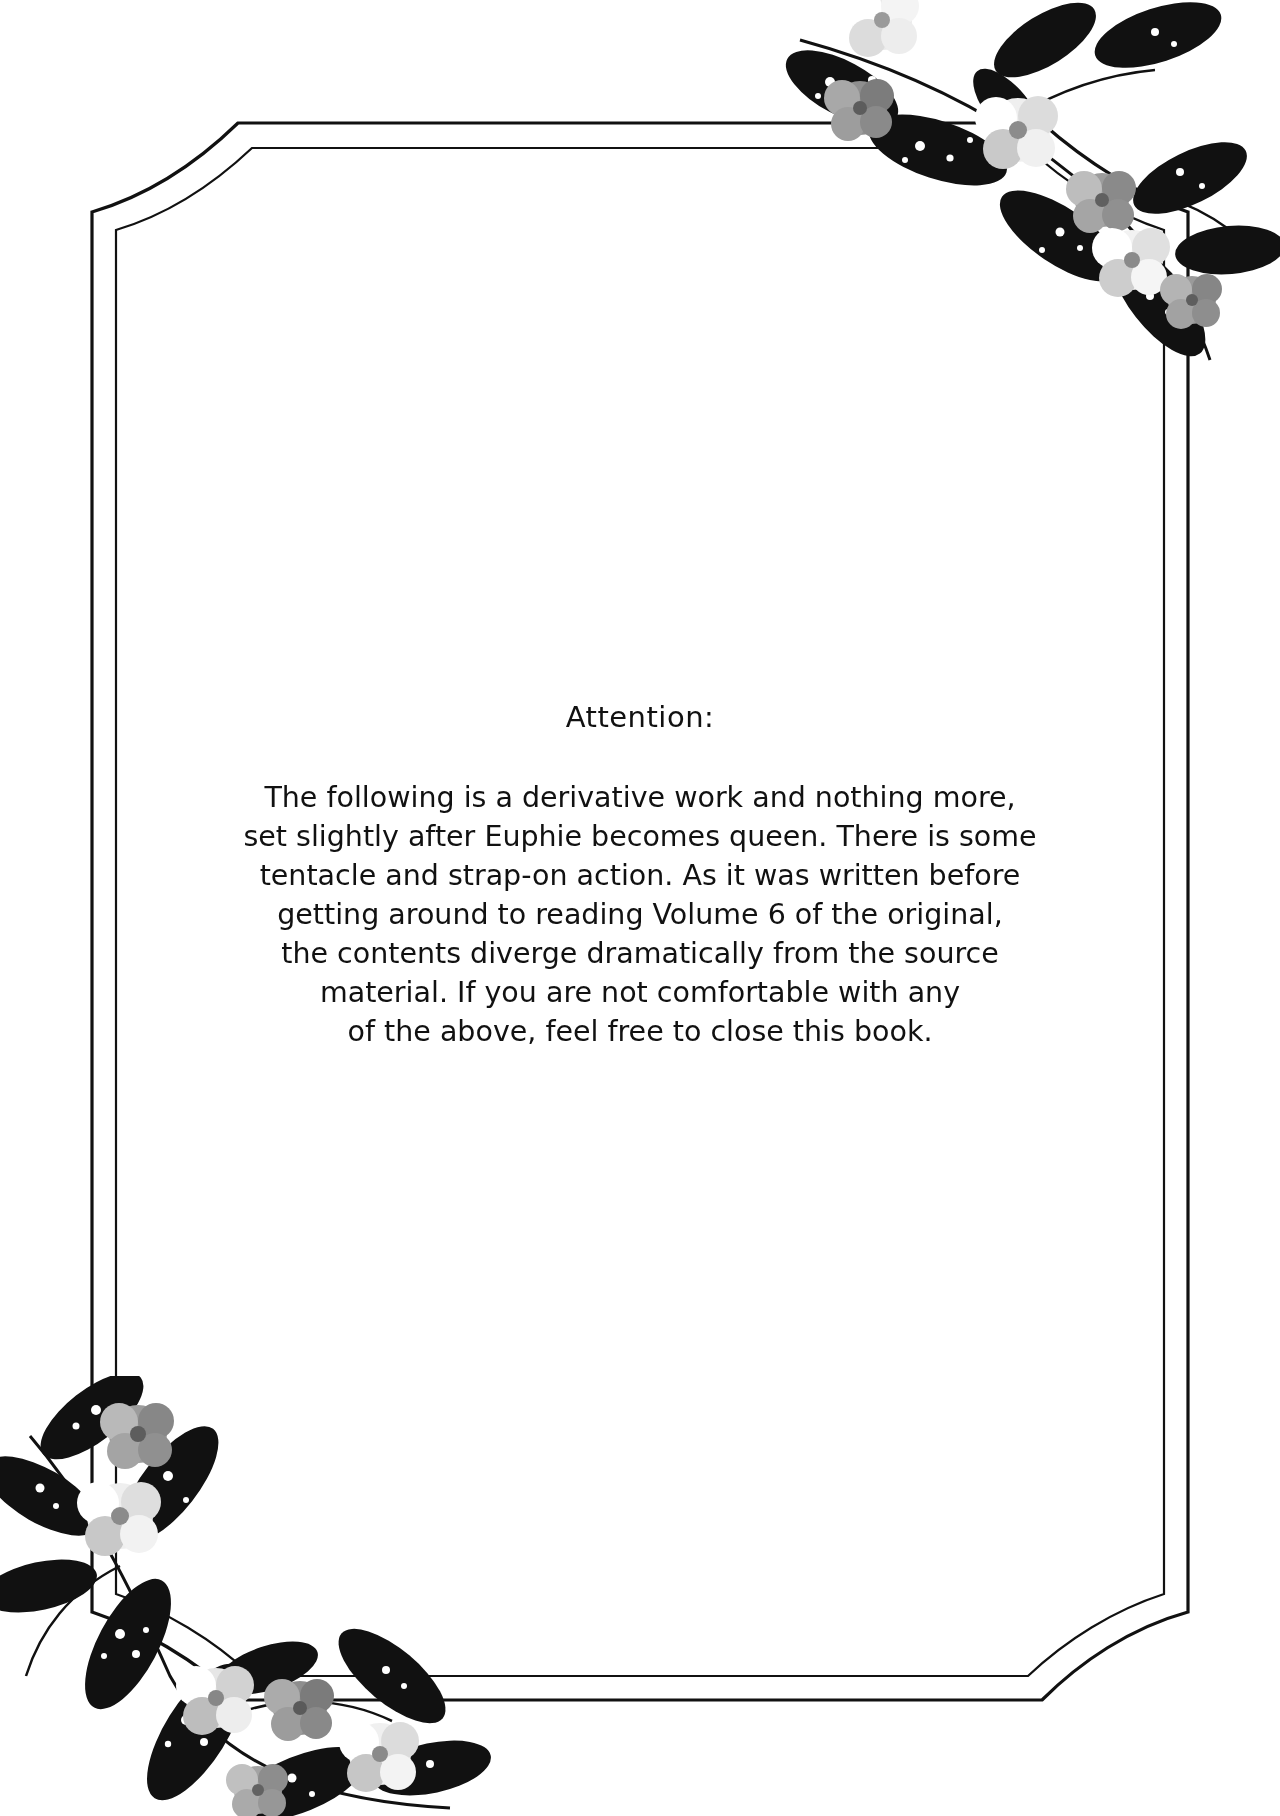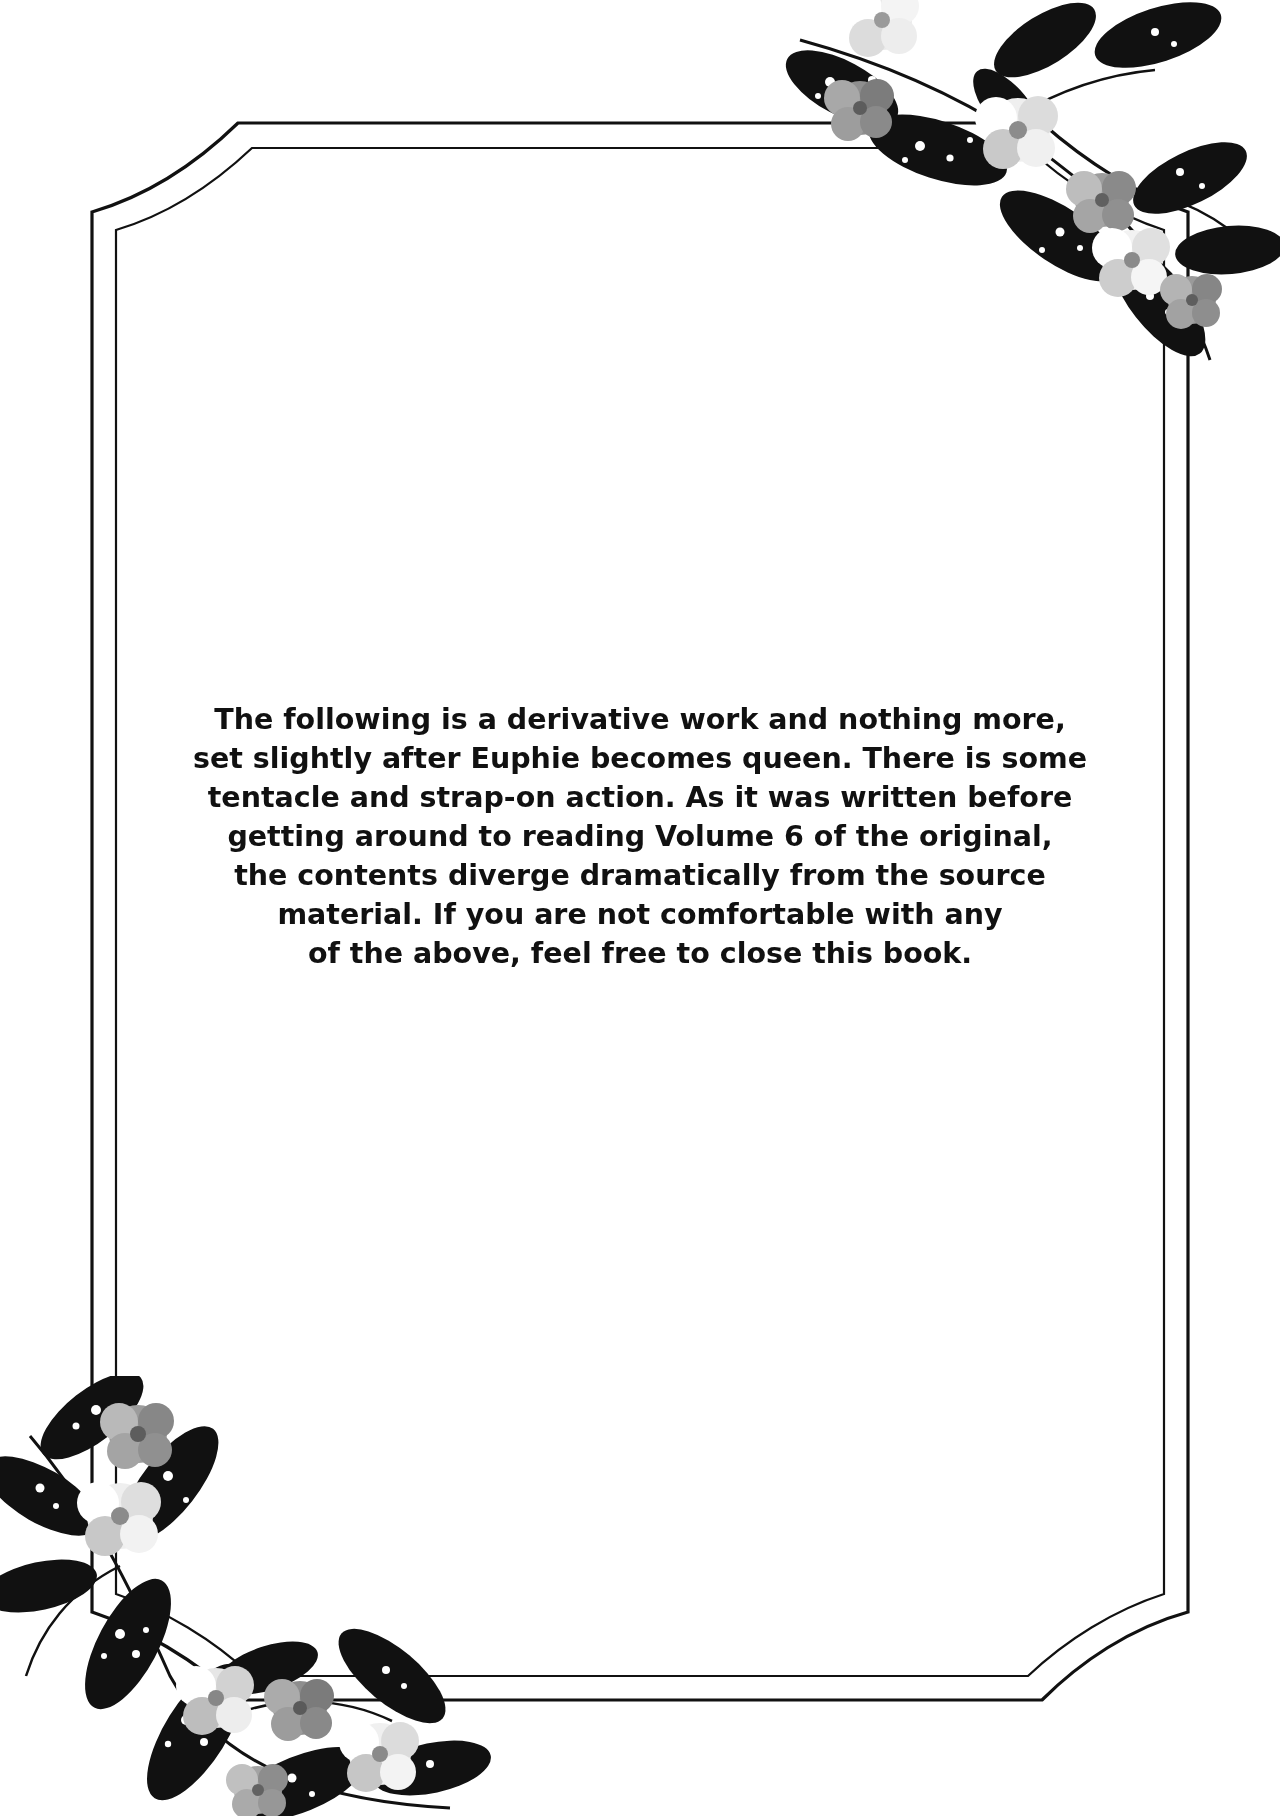--- a/index.html
+++ b/index.html
@@ -65,21 +65,21 @@
     margin: 0 0 44px 0;
     font-weight: 500;
   }
   #notice .body {
     font-size: 28.5px;
     line-height: 1.37;
     color: #111111;
     margin: 0 auto;
     width: 960px;
     white-space: pre-line;
-    font-weight: 700;
+    font-weight: 400;
   }
 </style>
 </head>
 <body>
 
 <div id="page">
 
   <svg class="frame-svg" viewBox="0 0 1280 1816" xmlns="http://www.w3.org/2000/svg">
 
     <path d="M 238 123
@@ -294,20 +294,21 @@
         <circle cx="-16" cy="-10" r="16" fill="#c0c0c0"></circle>
         <circle cx="15" cy="-11" r="15" fill="#8d8d8d"></circle>
         <circle cx="-11" cy="14" r="15" fill="#aaaaaa"></circle>
         <circle cx="14" cy="13" r="14" fill="#979797"></circle>
         <circle cx="0" cy="0" r="6" fill="#626262"></circle>
       </g>
     </g>
   </svg>
 
   <div id="notice">
+    <p class="heading">Attention:</p>
     <p class="body">The following is a derivative work and nothing more,
 set slightly after Euphie becomes queen. There is some
 tentacle and strap-on action. As it was written before
 getting around to reading Volume 6 of the original,
 the contents diverge dramatically from the source
 material. If you are not comfortable with any
 of the above, feel free to close this book.</p>
   </div>
 
 </div>

